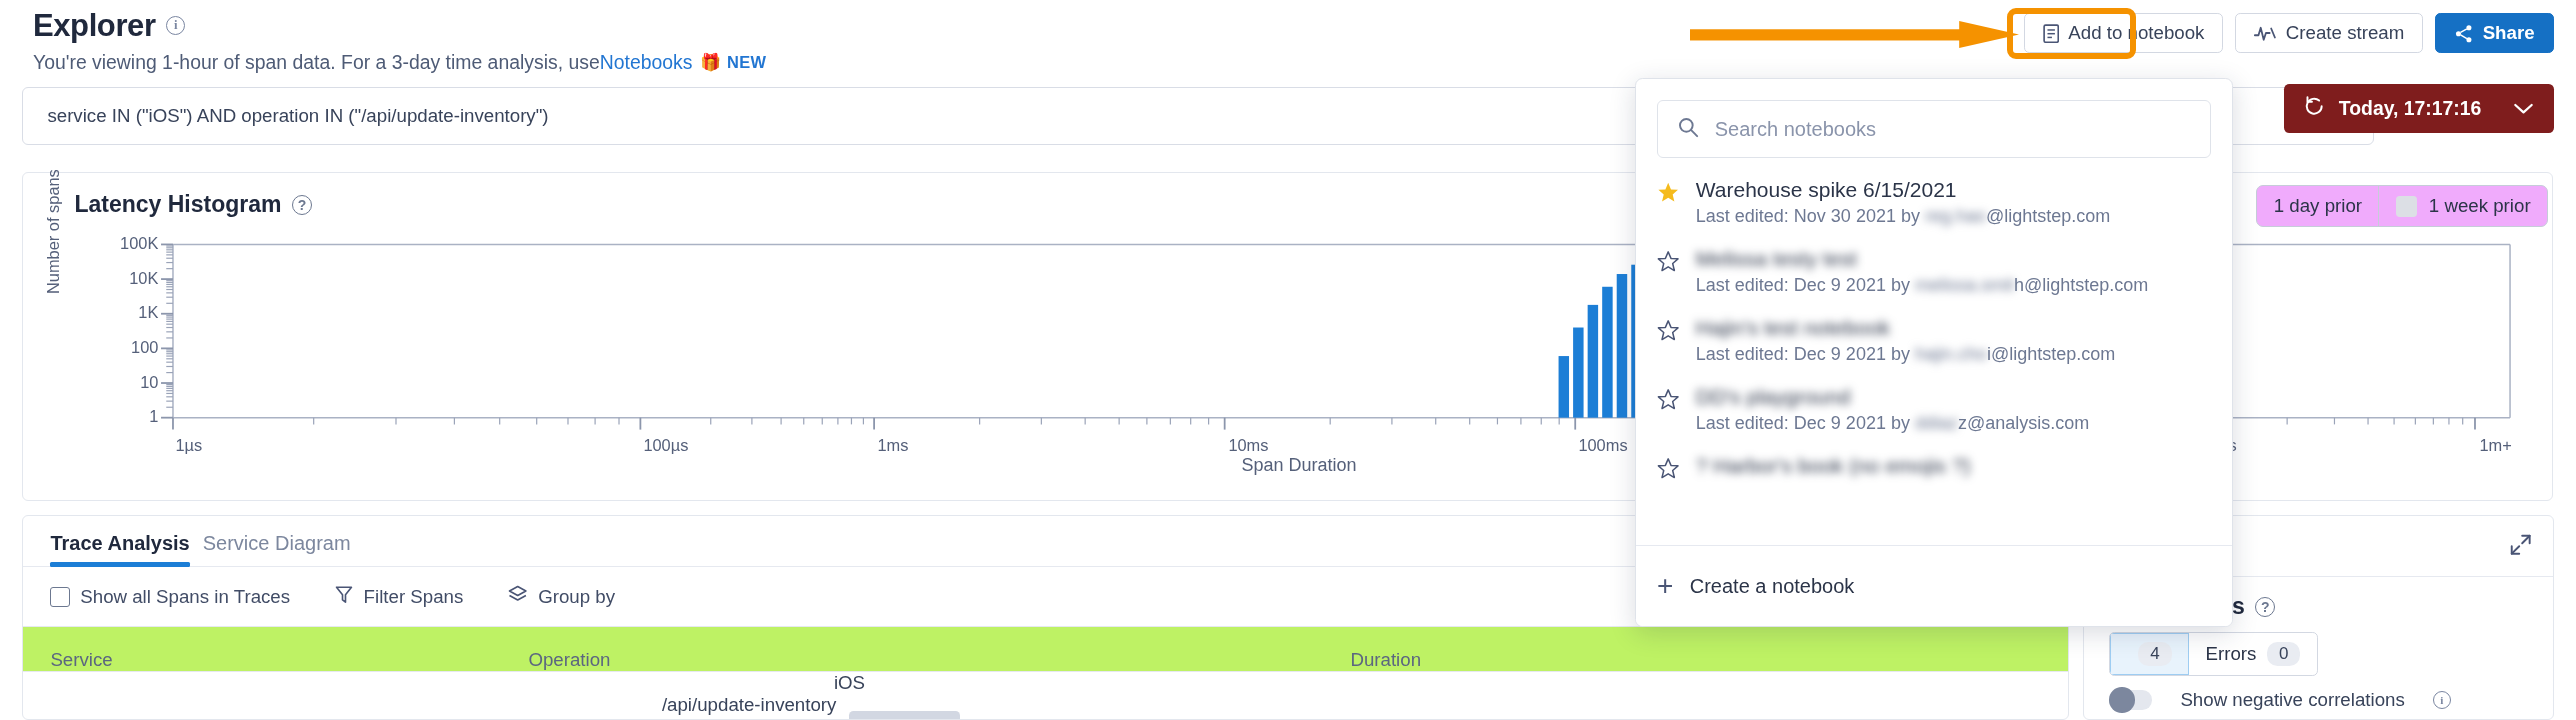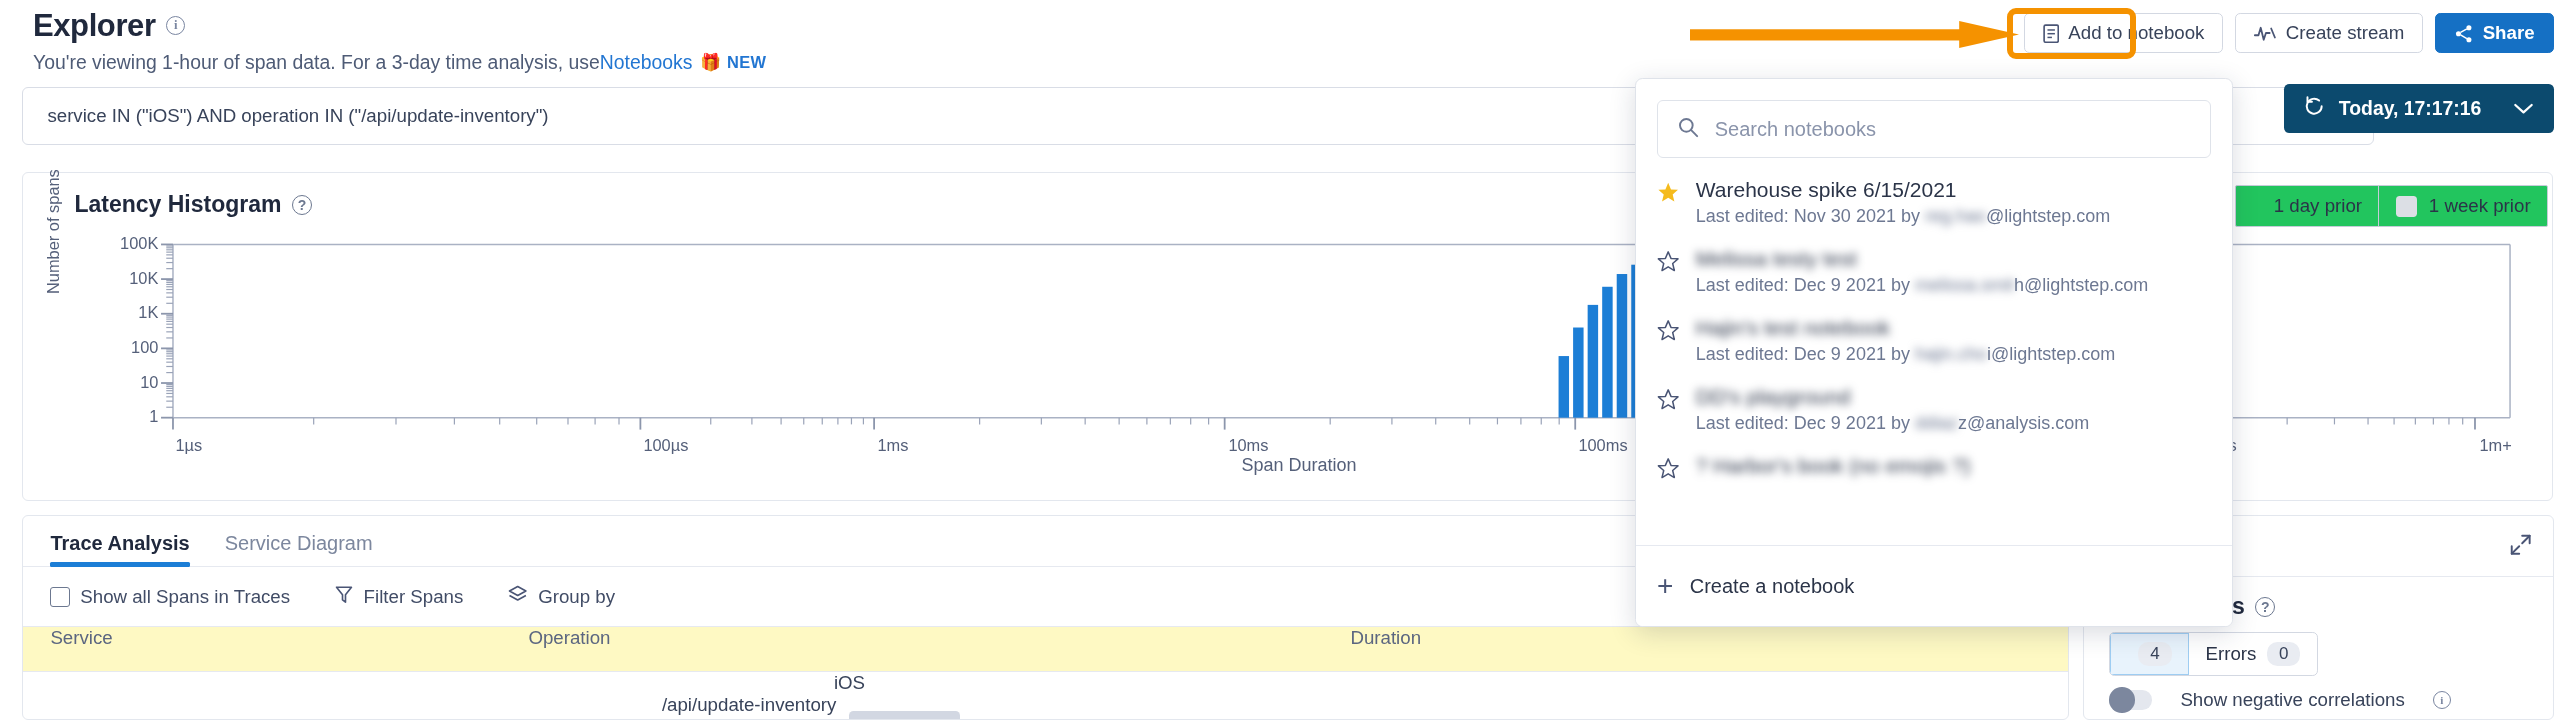--- a/index.html
+++ b/index.html
@@ -49,21 +49,21 @@
   .query-bar {
     position: absolute; left: 22.4px; top: 87px; width: 2352px; height: 58px;
     border: 1.1px solid #d9dde6; border-radius: 6px; background: #fff;
     display: flex; align-items: center; padding: 0 24px;
     font-size: 18.7px; color: #38435a;
   }
 
   
   .time-pill {
     position: absolute; right: 22.4px; top: 84px; width: 270px; height: 49px;
-    background: #0c4a6e; border-radius: 5.2px; color: #fff;
+    background: #7f1d1d; border-radius: 5.2px; color: #fff;
     display: flex; align-items: center; padding: 0 19.4px; gap: 13.4px;
     font-size: 19.4px; font-weight: bold;
   }
   .time-pill .chev { margin-left: auto; }
 
   
   .card {
     position: absolute; background: #fff;
     border: 1.1px solid #e3e7ee; border-radius: 6px;
   }
@@ -72,49 +72,49 @@
   .hist-title { font-size: 23px; font-weight: bold; color: #20293d; }
   .help-circle {
     width: 20px; height: 20px; border-radius: 50%;
     border: 1.9px solid #6c7890; display: inline-flex;
     align-items: center; justify-content: center;
     font-size: 14px; font-weight: bold; color: #6c7890;
   }
   .prior-group {
     position: absolute; right: 28px; top: 185px;
     display: flex; align-items: stretch; height: 42px;
-    border: 1.1px solid #c6ccd9; border-radius: 2px; overflow: hidden;
-    background: #22c55e; font-size: 18.7px; z-index: 3; padding-left: 21px;
+    border: 1.1px solid #c6ccd9; border-radius: 7px; overflow: hidden;
+    background: #f0abfc; font-size: 18.7px; z-index: 3;
   }
   .prior-btn { display: flex; align-items: center; gap: 12px; padding: 0 16.4px; color: #2b3448; }
   .prior-btn + .prior-btn { border-left: 1.1px solid #c6ccd9; }
   .swatch { width: 21px; height: 21px; border-radius: 3.7px; background: #dcdfe5; display: inline-block; }
 
   
   .chart-wrap { position: absolute; left: 0; top: 58px; width: 2531px; height: 269px; }
   .ylabel {
     position: absolute; left: 21px; top: 63px;
     transform: rotate(-90deg); transform-origin: left top;
     font-size: 16.4px; color: #55607a; white-space: nowrap;
   }
   .xlabel-inner { position: absolute; left: 1218px; top: 224px; font-size: 18px; color: #55607a; }
   .tick-text { position: absolute; font-size: 16.4px; color: #55607a; white-space: nowrap; }
 
   
   .trace-card { left: 22.4px; top: 515px; width: 2047px; height: 205px; overflow: hidden; }
-  .tabs { display: flex; align-items: flex-end; gap: 35px; padding: 16.4px 0 0 27px; border-bottom: 1.1px solid #e6e9f0; }
+  .tabs { display: flex; align-items: flex-end; gap: 13px; padding: 16.4px 0 0 27px; border-bottom: 1.1px solid #e6e9f0; }
   .tab { font-size: 20px; padding-bottom: 10.5px; color: #7c879e; position: relative; }
   .tab.active { color: #20293d; font-weight: bold; }
   .tab.active::after { content: ""; position: absolute; left: 0; right: 0; bottom: -1.5px; height: 5.2px; background: #1c7ed6; border-radius: 1.5px; }
   .toolbar { display: flex; align-items: center; gap: 45px; padding: 18px 0 16.4px 27px; font-size: 18.7px; color: #414c66; }
   .toolbar-item { display: flex; align-items: center; gap: 10.5px; }
   .chk { width: 19.4px; height: 19.4px; border: 1.9px solid #6c7890; border-radius: 3px; display: inline-block; }
   .thead {
-    display: flex; background: #fef9c3; border-top: 1.1px solid #e6e9f0; border-bottom: 1.1px solid #e6e9f0;
-    height: 46px; align-items: flex-start; font-size: 18.7px; color: #5b6síntesis;
+    display: flex; background: #bef264; border-top: 1.1px solid #e6e9f0; border-bottom: 1.1px solid #e6e9f0;
+    height: 46px; align-items: flex-end; font-size: 18.7px; color: #5b6síntesis;
   }
   .thead { color: #5b6680; }
   .th { padding-left: 27px; }
   .tbody-row { display: flex; align-items: center; height: 45px; font-size: 18.7px; color: #38435a; flex-direction: column; }
   .td { padding-left: 27px; }
   .dur-chip { background: #d2d7e2; border-radius: 4.5px; padding: 4.5px 12px; color: #2b3448; }
 
   
   .corr-card { left: 2083px; top: 515px; width: 471px; height: 205px; overflow: hidden; }
   .corr-top { height: 61px; border-bottom: 1.1px solid #e6e9f0; position: relative; }

